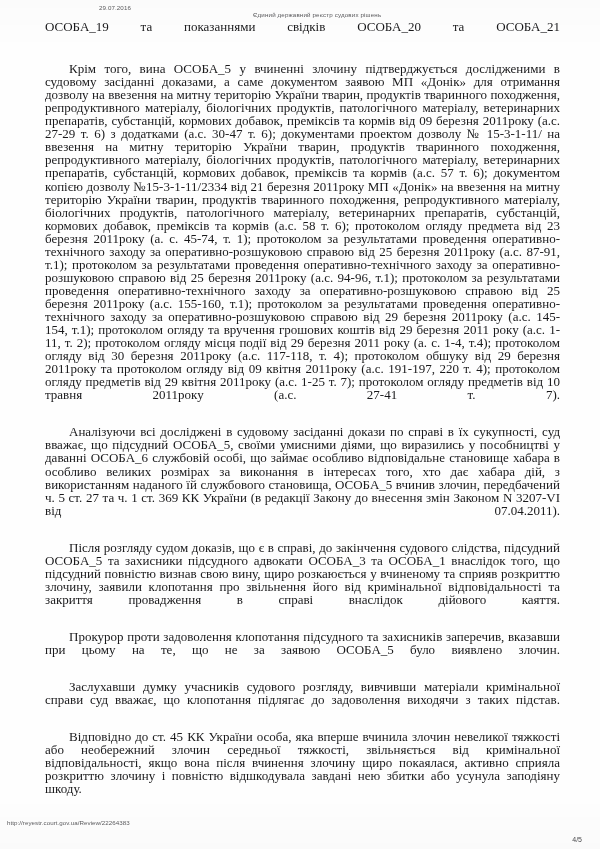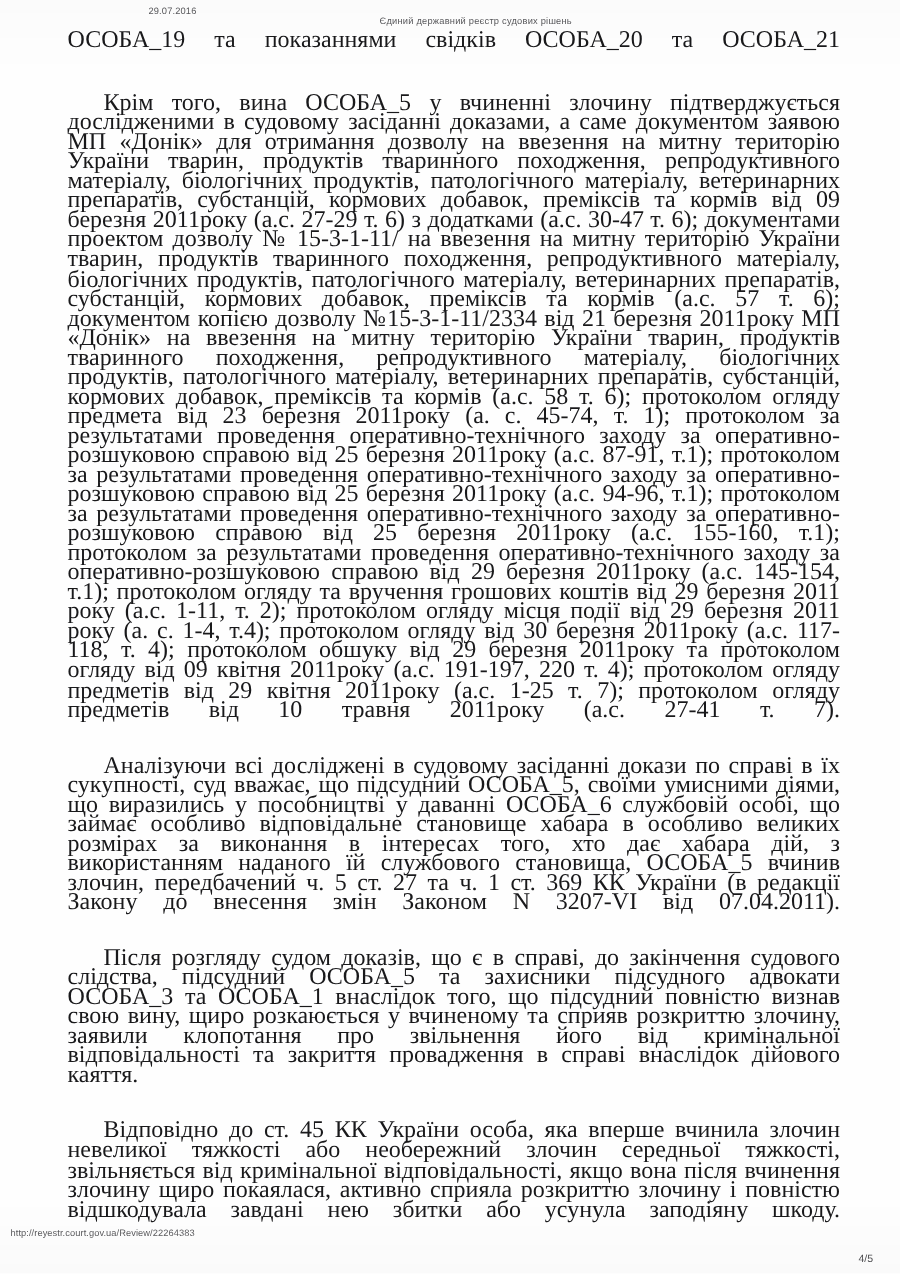--- a/index.html
+++ b/index.html
@@ -66,21 +66,21 @@
   
   #textcol {
     position: absolute;
     left: 45px;
     top: 20px;
     width: 515px;
   }
 
   p.para {
     margin: 0 0 11px 0;
-    font-size: 16px;
+    font-size: 13px;
     line-height: 13.05px;
     text-align: justify;
     text-indent: 0;
     color: #1b1b1d;
     word-spacing: 0.1px;
     
     text-rendering: optimizeLegibility;
   }
   p.para.indent { text-indent: 24px; }
   p.para.lead  { margin-bottom: 16px; }
@@ -105,21 +105,23 @@
 
     <p class="para lead">ОСОБА_19 та показаннями свідків ОСОБА_20 та ОСОБА_21</p>
 
     <p class="para indent">Крім того, вина ОСОБА_5 у вчиненні злочину підтверджується дослідженими в судовому засіданні доказами, а саме документом заявою МП «Донік» для отримання дозволу на ввезення на митну територію України тварин, продуктів тваринного походження, репродуктивного матеріалу, біологічних продуктів, патологічного матеріалу, ветеринарних препаратів, субстанцій, кормових добавок, преміксів та кормів від 09 березня 2011року (а.с. 27-29 т. 6) з додатками (а.с. 30-47 т. 6); документами проектом дозволу № 15-3-1-11/ на ввезення на митну територію України тварин, продуктів тваринного походження, репродуктивного матеріалу, біологічних продуктів, патологічного матеріалу, ветеринарних препаратів, субстанцій, кормових добавок, преміксів та кормів (а.с. 57 т. 6); документом копією дозволу №15-3-1-11/2334 від 21 березня 2011року МП «Донік» на ввезення на митну територію України тварин, продуктів тваринного походження, репродуктивного матеріалу, біологічних продуктів, патологічного матеріалу, ветеринарних препаратів, субстанцій, кормових добавок, преміксів та кормів (а.с. 58 т. 6); протоколом огляду предмета від 23 березня 2011року (а. с. 45-74, т. 1); протоколом за результатами проведення оперативно-технічного заходу за оперативно-розшуковою справою від 25 березня 2011року (а.с. 87-91, т.1); протоколом за результатами проведення оперативно-технічного заходу за оперативно-розшуковою справою від 25 березня 2011року (а.с. 94-96, т.1); протоколом за результатами проведення оперативно-технічного заходу за оперативно-розшуковою справою від 25 березня 2011року (а.с. 155-160, т.1); протоколом за результатами проведення оперативно-технічного заходу за оперативно-розшуковою справою від 29 березня 2011року (а.с. 145-154, т.1); протоколом огляду та вручення грошових коштів від 29 березня 2011 року (а.с. 1-11, т. 2); протоколом огляду місця події від 29 березня 2011 року (а. с. 1-4, т.4); протоколом огляду від 30 березня 2011року (а.с. 117-118, т. 4); протоколом обшуку від 29 березня 2011року та протоколом огляду від 09 квітня 2011року (а.с. 191-197, 220 т. 4); протоколом огляду предметів від 29 квітня 2011року (а.с. 1-25 т. 7); протоколом огляду предметів від 10 травня 2011року (а.с. 27-41 т. 7).</p>
 
 
     <p class="para indent">Аналізуючи всі досліджені в судовому засіданні докази по справі в їх сукупності, суд вважає, що підсудний ОСОБА_5, своїми умисними діями, що виразились у пособництві у даванні ОСОБА_6 службовій особі, що займає особливо відповідальне становище хабара в особливо великих розмірах за виконання в інтересах того, хто дає хабара дій, з використанням наданого їй службового становища, ОСОБА_5 вчинив злочин, передбачений ч. 5 ст. 27 та ч. 1 ст. 369 КК України (в редакції Закону до внесення змін Законом N 3207-VI від 07.04.2011).</p>
 
     <p class="para indent">Після розгляду судом доказів, що є в справі, до закінчення судового слідства, підсудний ОСОБА_5 та захисники підсудного адвокати ОСОБА_3 та ОСОБА_1 внаслідок того, що підсудний повністю визнав свою вину, щиро розкаюється у вчиненому та сприяв розкриттю злочину, заявили клопотання про звільнення його від кримінальної відповідальності та закриття провадження в справі внаслідок дійового каяття.</p>
 
+    <p class="para indent">Прокурор проти задоволення клопотання підсудного та захисників заперечив, вказавши при цьому на те, що не за заявою ОСОБА_5 було виявлено злочин.</p>
 
+    <p class="para indent">Заслухавши думку учасників судового розгляду, вивчивши матеріали кримінальної справи суд вважає, що клопотання підлягає до задоволення виходячи з таких підстав.</p>
 
     <p class="para indent">Відповідно до ст. 45 КК України особа, яка вперше вчинила злочин невеликої тяжкості або необережний злочин середньої тяжкості, звільняється від кримінальної відповідальності, якщо вона після вчинення злочину щиро покаялася, активно сприяла розкриттю злочину і повністю відшкодувала завдані нею збитки або усунула заподіяну шкоду.</p>
 
 
   </div>
 
   <div id="ftr-url">http://reyestr.court.gov.ua/Review/22264383</div>
 
   <div id="ftr-page">4/5</div>
 

